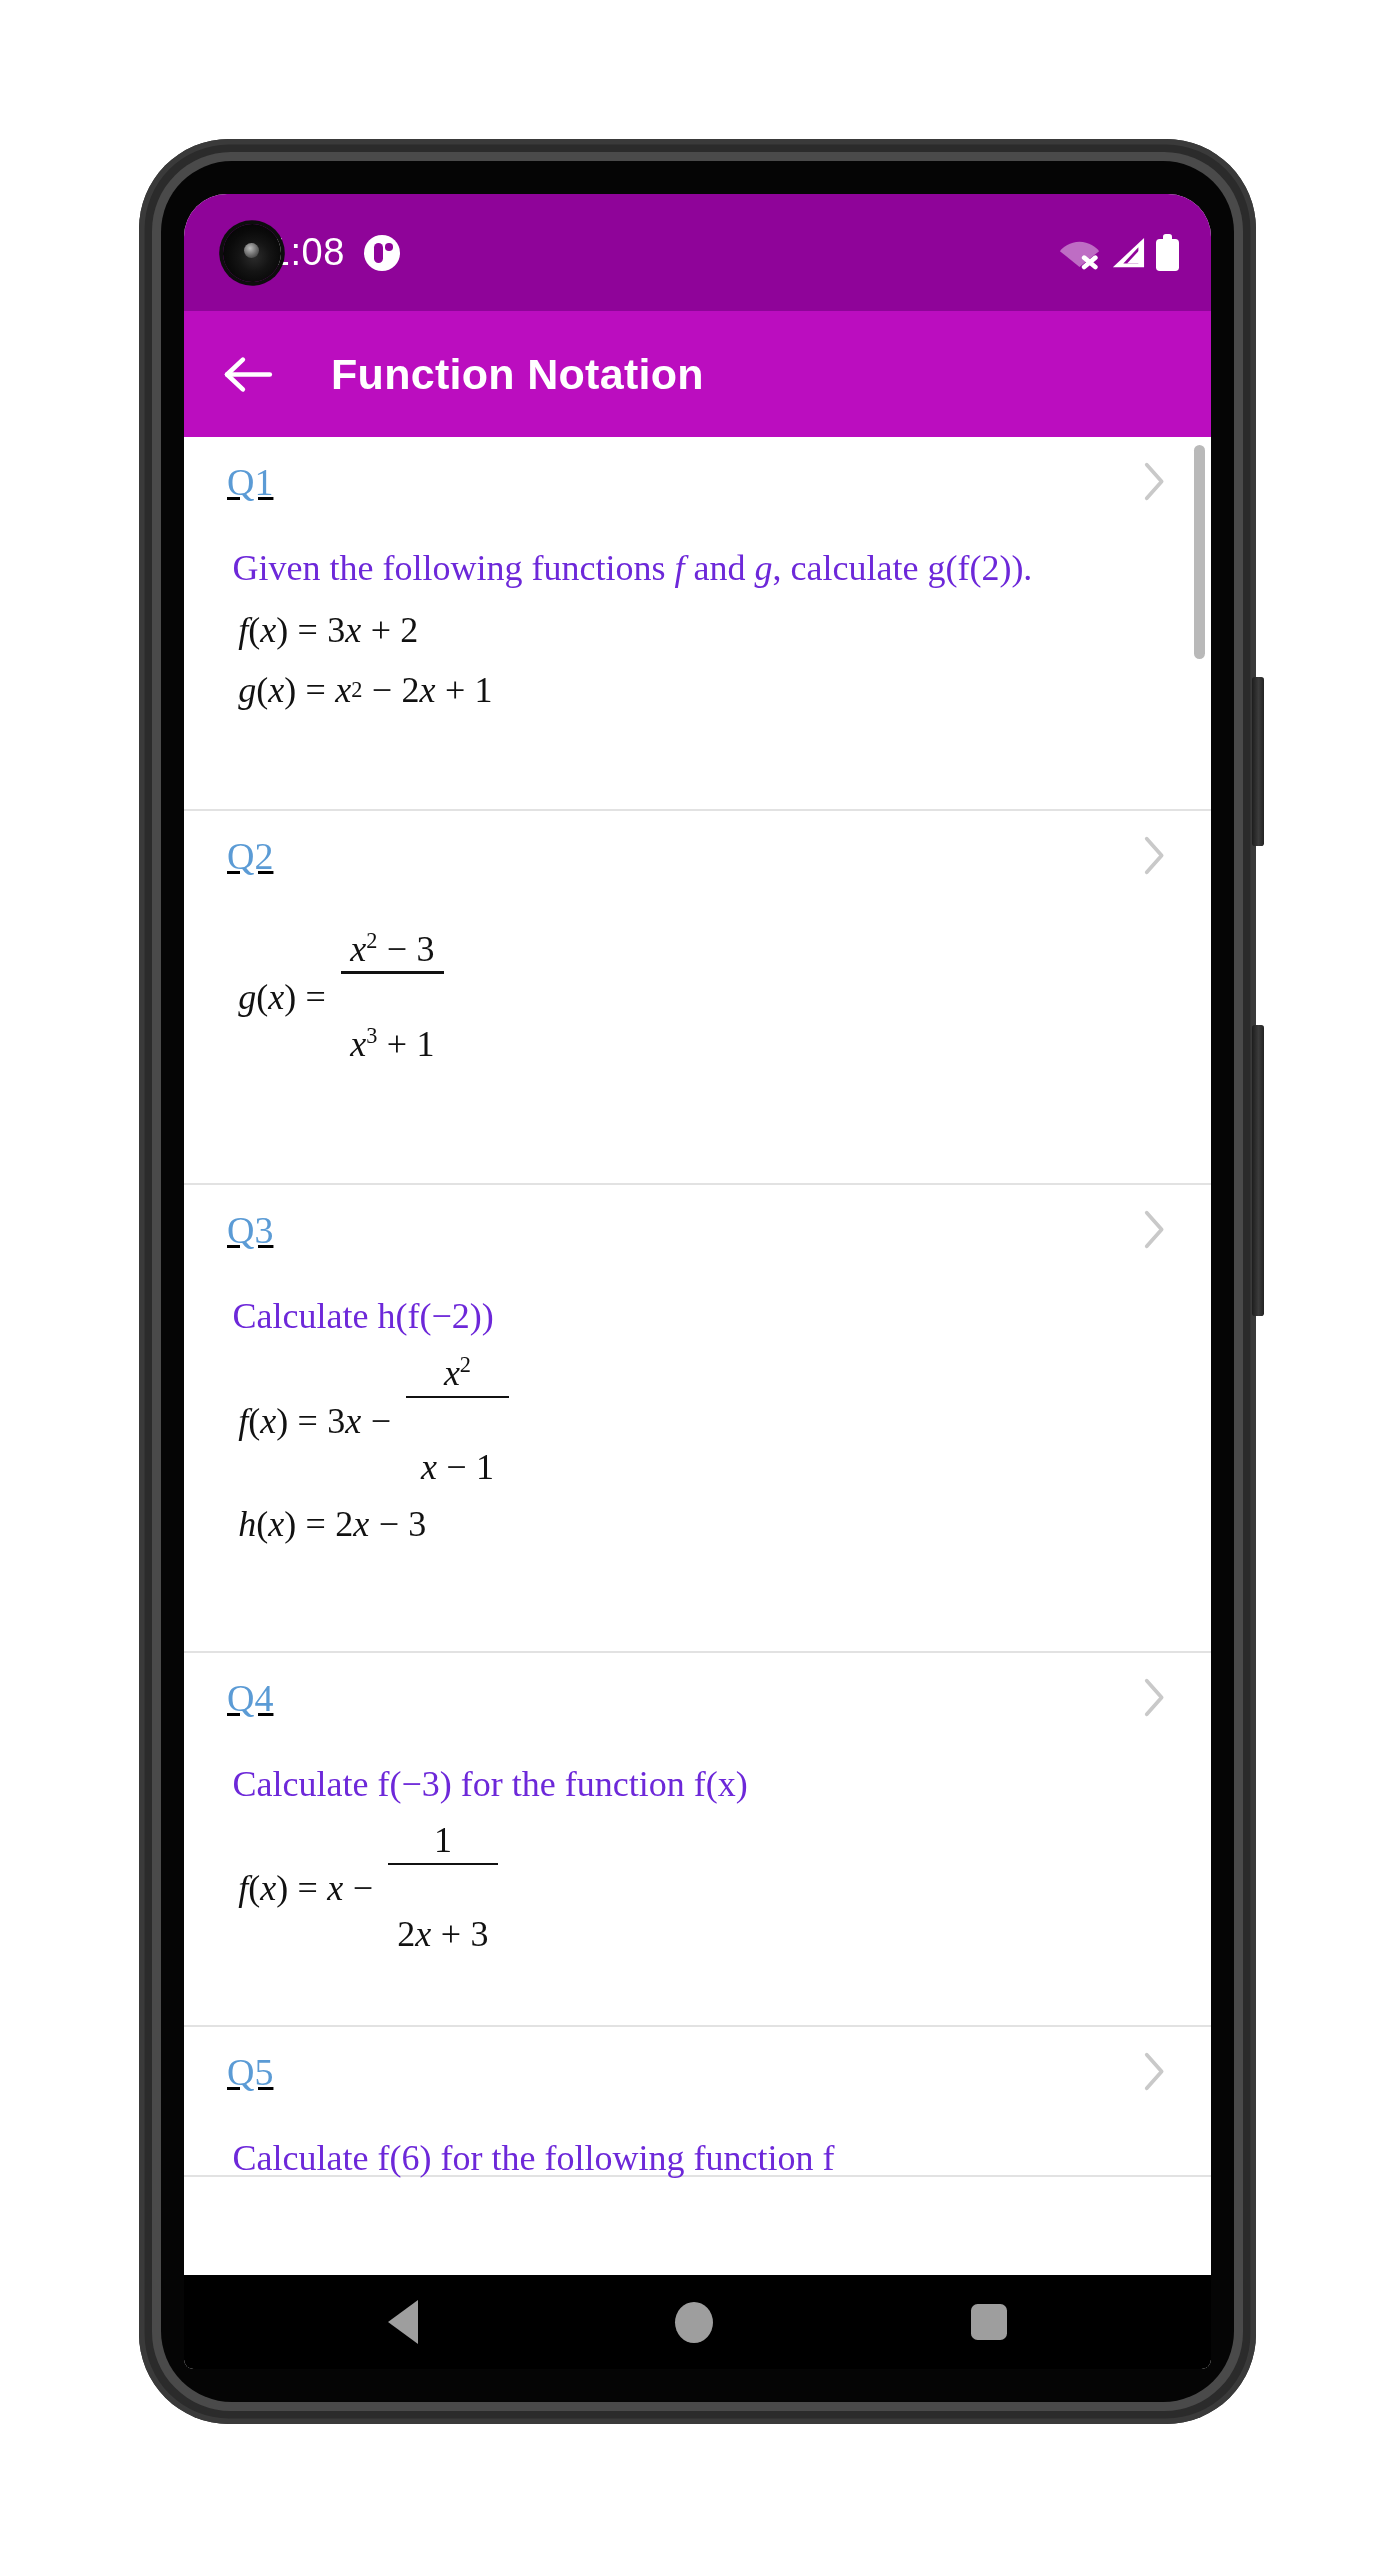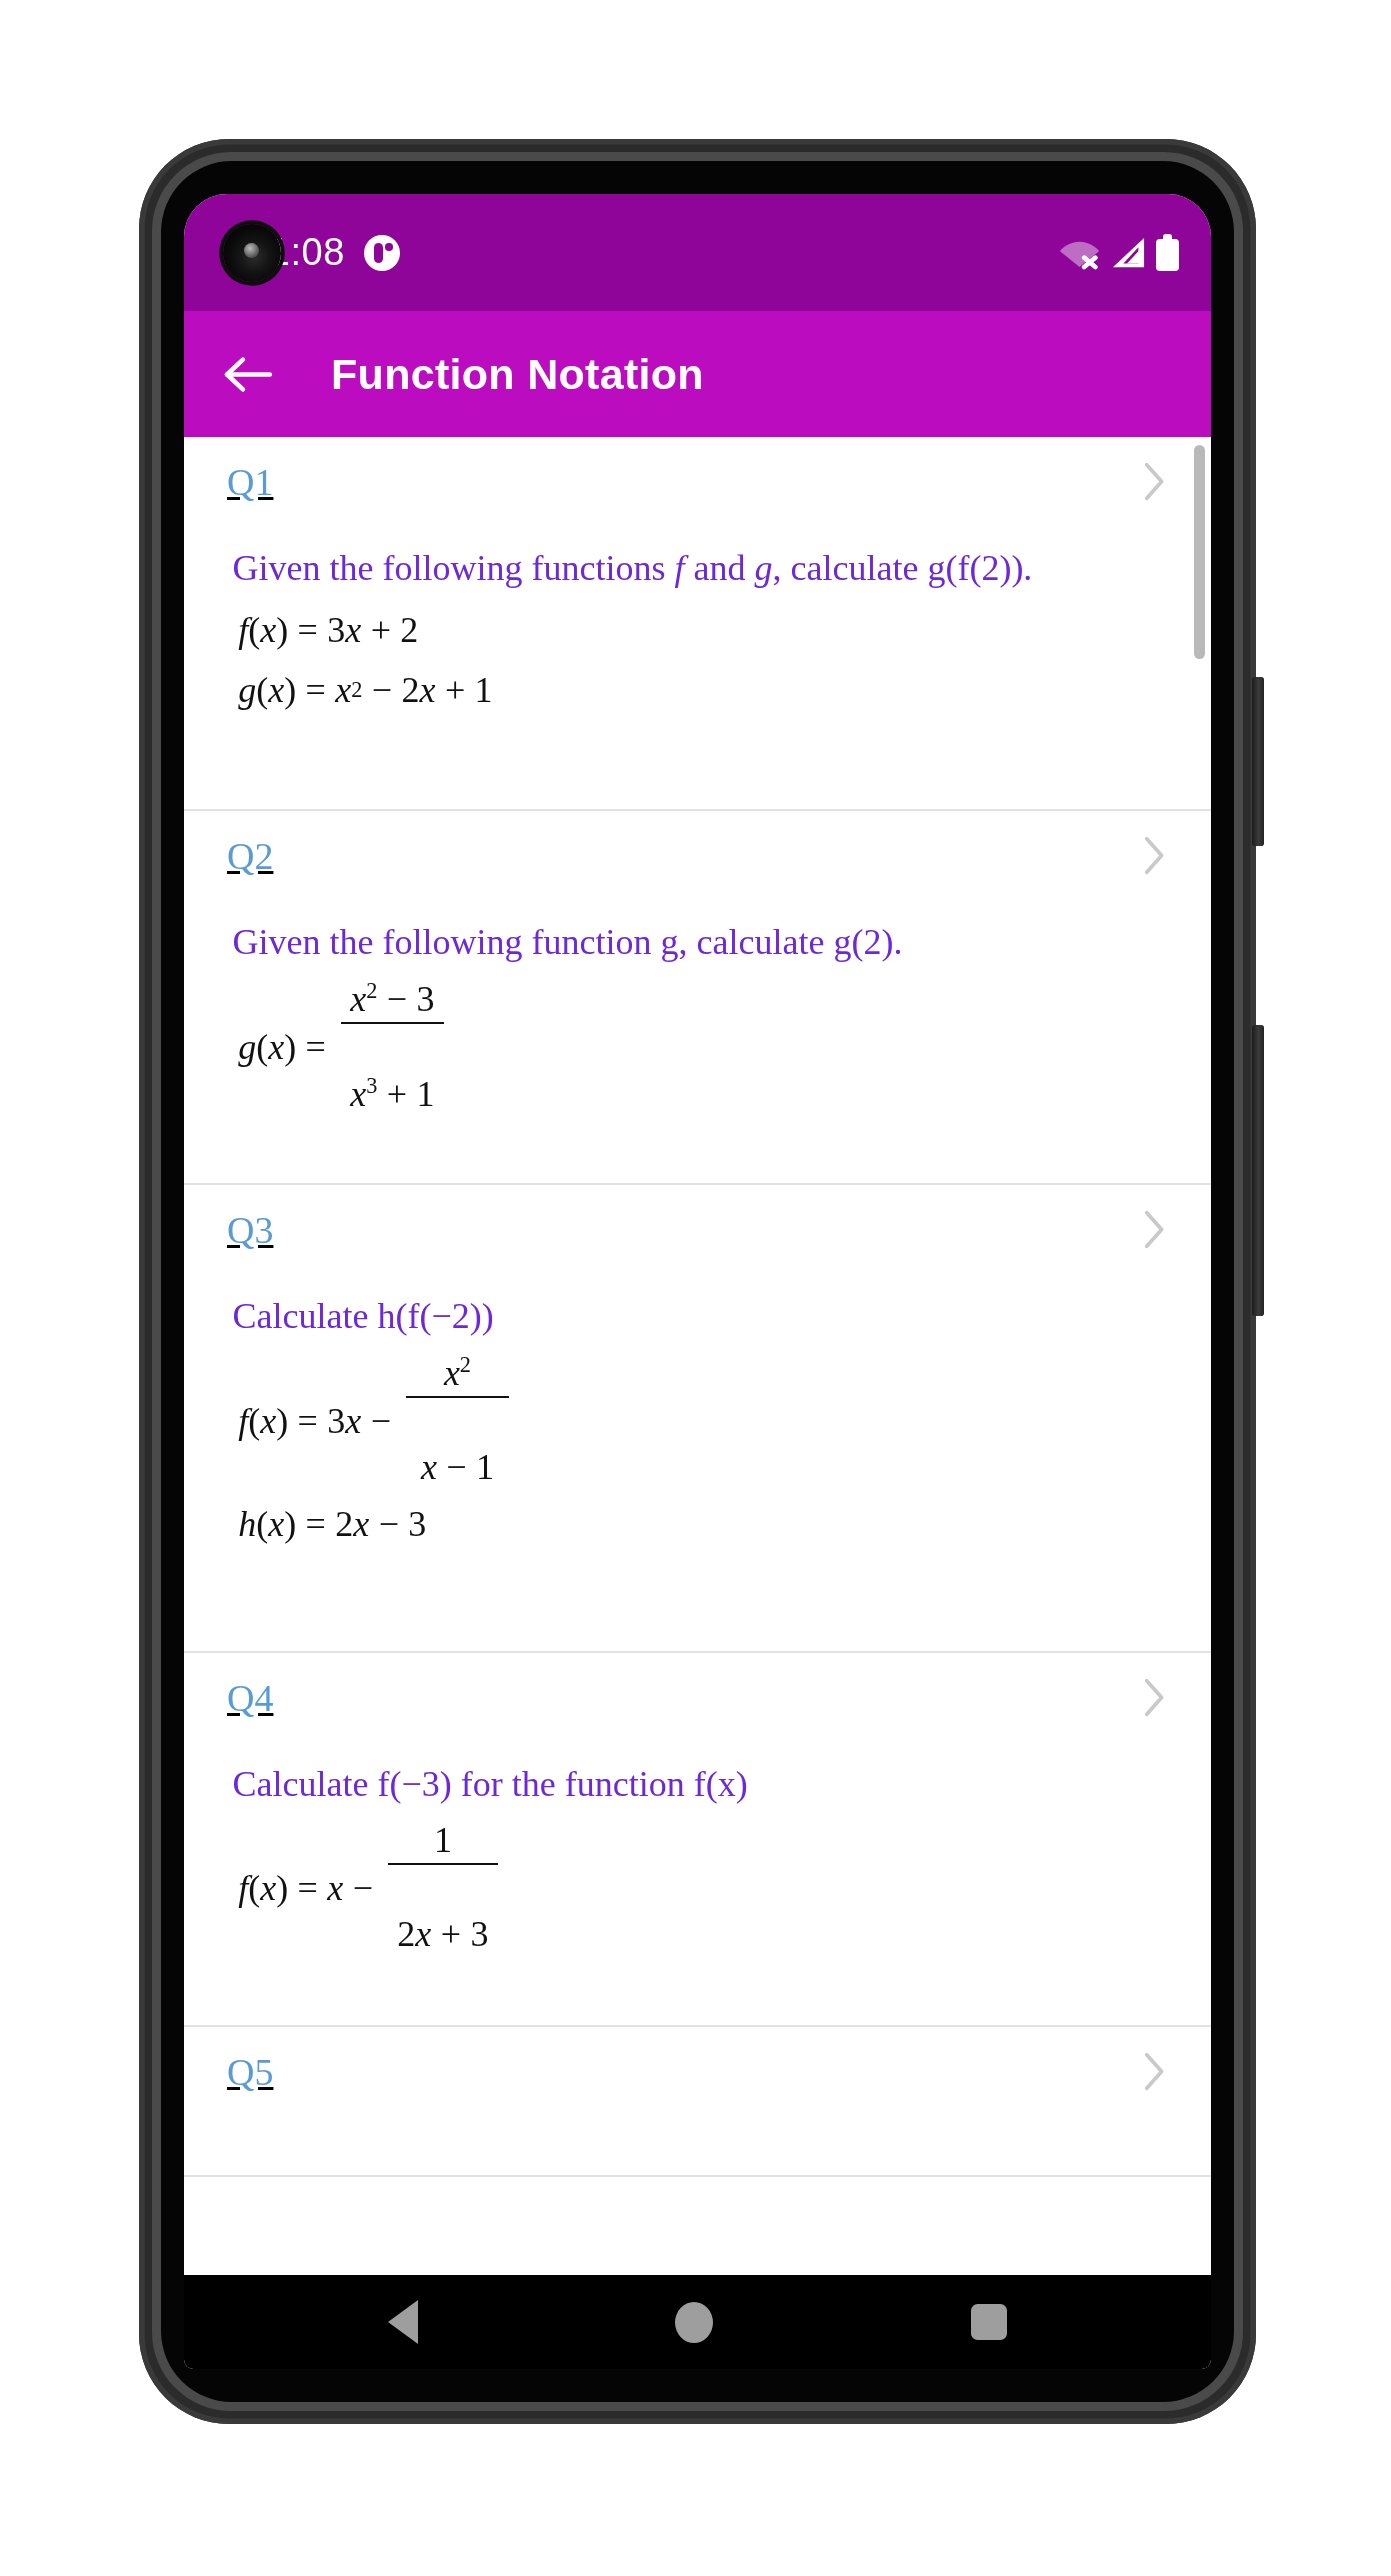--- a/index.html
+++ b/index.html
@@ -413,23 +413,20 @@
       <div class="q-item q2">
         <div class="q-head">
           <span class="q-label">Q2</span>
           <span class="chevron">
             <svg width="24.4" height="41" viewBox="0 0 26 44">
                 <polyline points="5,4 21,22 5,40" fill="none" stroke="#c9c9c9" stroke-width="4" stroke-linecap="round" stroke-linejoin="round"></polyline>
               </svg>
           </span>
         </div>
         <div class="q-body">
-          <div class="q-prompt">
-            <span>Given the following function g, calculate g(2).</span>
-          </div>
           <div class="eq">
             <span class="mi">g</span>
               <span>(</span>
               <span class="mi">x</span>
               <span>)</span>
             <span class="op">=</span>
             <span class="frac">
               <span class="num"><span class="mi">x</span><sup class="exn">2</sup><span class="op">−</span><span>3</span></span>
               <span class="bar"></span>
               <span class="den"><span class="mi">x</span><sup class="exn">3</sup><span class="op">+</span><span>1</span></span>
@@ -512,20 +509,25 @@
 
       <div class="q-item q5">
         <div class="q-head">
           <span class="q-label">Q5</span>
           <span class="chevron">
             <svg width="24.4" height="41" viewBox="0 0 26 44">
                 <polyline points="5,4 21,22 5,40" fill="none" stroke="#c9c9c9" stroke-width="4" stroke-linecap="round" stroke-linejoin="round"></polyline>
               </svg>
           </span>
         </div>
+        <div class="q-body">
+          <div class="q-prompt">
+            <span>Calculate f(6) for the following function f</span>
+          </div>
+        </div>
       </div>
 
     </div>
 
     <div class="nav-bar">
       <span class="nav-back"></span>
       <span class="nav-home"></span>
       <span class="nav-recents"></span>
     </div>
 

